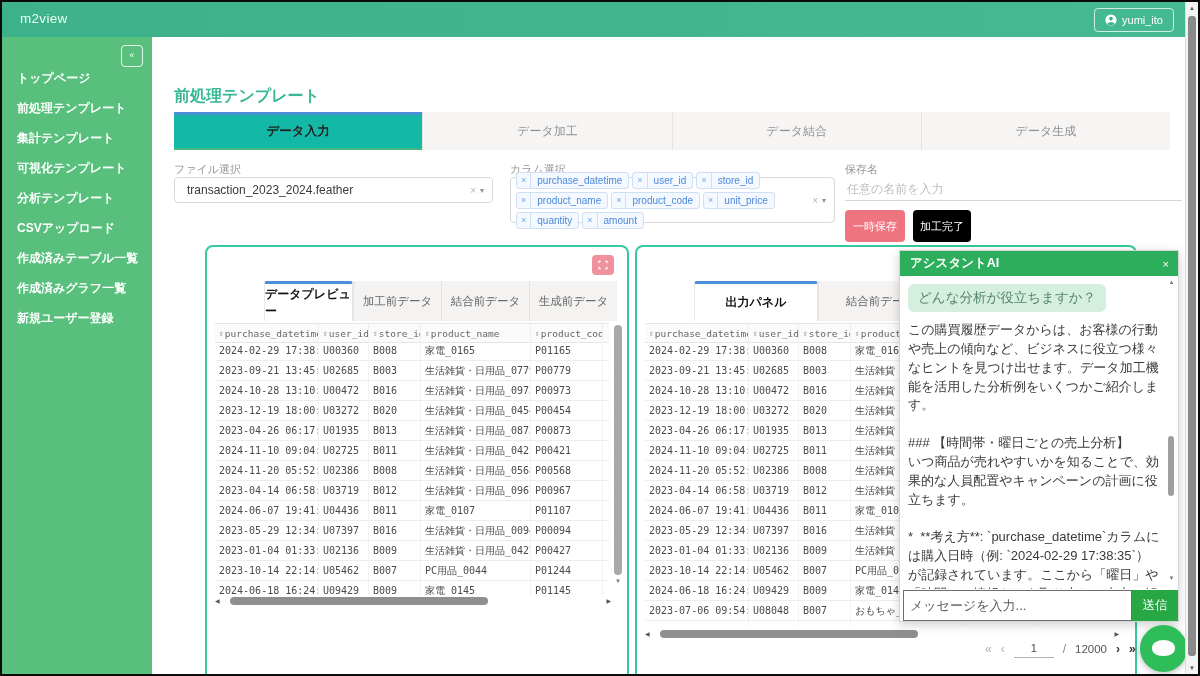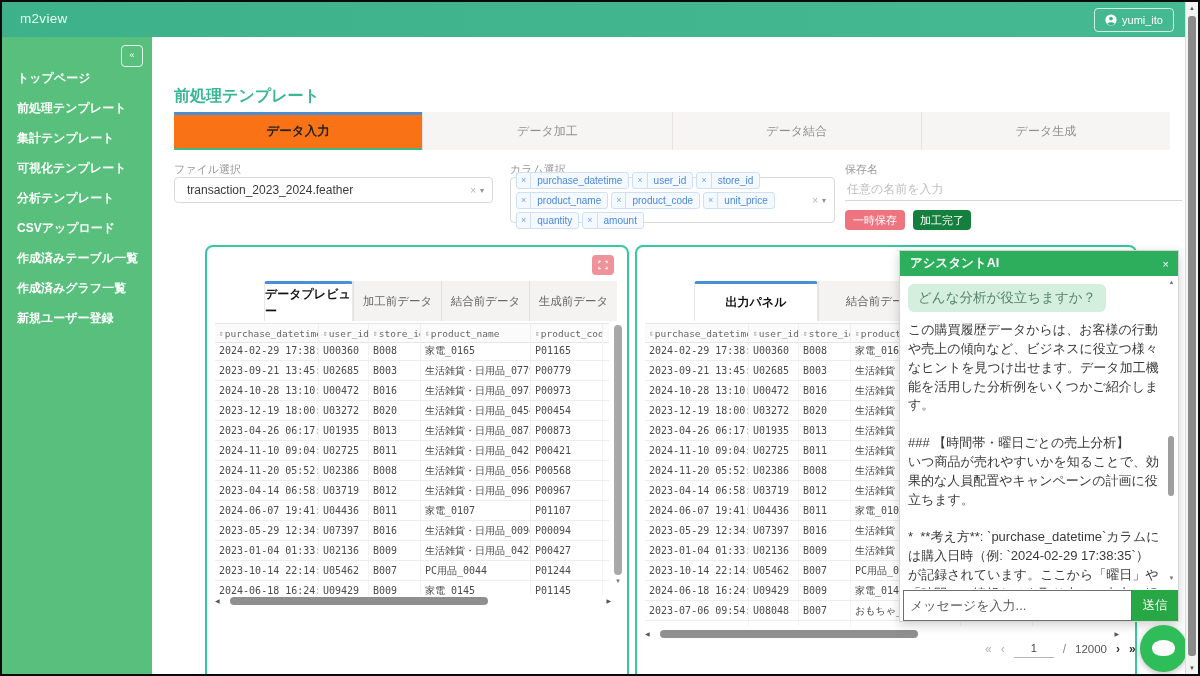--- a/index.html
+++ b/index.html
@@ -31,21 +31,21 @@
     white-space:nowrap;overflow:hidden;cursor:pointer;}
 
   
   .main{position:absolute;left:150px;top:35px;right:12px;bottom:0;background:#fff;}
   .page-title{position:absolute;left:22px;top:38px;font-size:16px;font-weight:bold;color:#3ab795;}
 
   .main-tabs{position:absolute;left:22px;top:75px;width:996px;height:38px;display:flex;}
   .main-tab{flex:1;display:flex;align-items:center;justify-content:center;font-size:12px;color:#8f8f8f;
     background:#f7f5f4;box-sizing:border-box;cursor:pointer;}
   .main-tab + .main-tab{border-left:1px solid #e6e3e1;}
-  .main-tab.active{background:#f97316;border-top:3px solid #4a90d9;border-bottom:2px solid #42b983;
+  .main-tab.active{background:#14b8a6;border-top:3px solid #4a90d9;border-bottom:2px solid #42b983;
     border-left:none;font-weight:bold;color:#222;font-size:12.5px;}
 
   .field-label{position:absolute;font-size:11px;color:#979797;}
   .select-box{position:absolute;left:22px;top:140px;width:319px;height:26px;border:1px solid #d9d9d9;
     border-radius:4px;box-sizing:border-box;display:flex;align-items:center;background:#fff;}
   .select-value{flex:1;padding-left:12px;font-size:12px;color:#3a3a3a;white-space:nowrap;overflow:hidden;}
   .mini-icon{color:#b5b5b5;font-size:10px;padding:0 4px;cursor:pointer;}
   .caret{font-size:8px;color:#8f8f8f;padding-right:8px;cursor:pointer;}
 
   .multi-box{position:absolute;left:358px;top:140px;width:325px;height:46px;border:1px solid #d9d9d9;
@@ -53,24 +53,24 @@
   .tags-wrap{flex:1;display:flex;flex-wrap:wrap;gap:3px;padding:3px 0 3px 5px;overflow:hidden;}
   .tag{display:inline-flex;align-items:stretch;border:1px solid #cfe0f5;background:#f4f9ff;border-radius:3px;
     font-size:10px;color:#4a89dc;overflow:hidden;}
   .tag-x{padding:2px 4px;border-right:1px solid #cfe0f5;color:#74a6e8;cursor:pointer;font-size:9px;}
   .tag-label{padding:2px 6px;white-space:nowrap;}
   .multi-right{display:flex;align-items:center;}
 
   .save-input{position:absolute;left:693px;top:140px;width:337px;height:24px;border:none;
     border-bottom:1px solid #d6d6d6;font-size:12px;color:#333;outline:none;box-sizing:border-box;background:transparent;}
   .save-input::placeholder{color:#bdbdbd;}
-  .btn{position:absolute;top:173px;height:20px;border:none;border-radius:4px;color:#fff;font-size:11px;
+  .btn{position:absolute;top:173px;height:32px;border:none;border-radius:4px;color:#fff;font-size:11px;
     padding:0 0;cursor:pointer;font-family:inherit;}
   .btn-temp{left:693px;width:60px;background:#ee7580;}
-  .btn-done{left:761px;width:58px;background:#15803d;}
+  .btn-done{left:761px;width:58px;background:#000000;}
 
   
   .panel{position:absolute;top:208px;height:440px;border:2px solid #36c89e;border-radius:8px;
     background:#fff;box-sizing:border-box;}
   .panel.left{left:53px;width:424px;}
   .panel.right{left:483px;width:502px;}
   .expand-btn{position:absolute;top:8px;right:13px;width:22px;height:20px;background:#f0929c;border:none;
     border-radius:4px;display:flex;align-items:center;justify-content:center;cursor:pointer;}
 
   .panel-tabs{position:absolute;left:10px;top:34px;height:40px;display:flex;padding-left:47px;}

